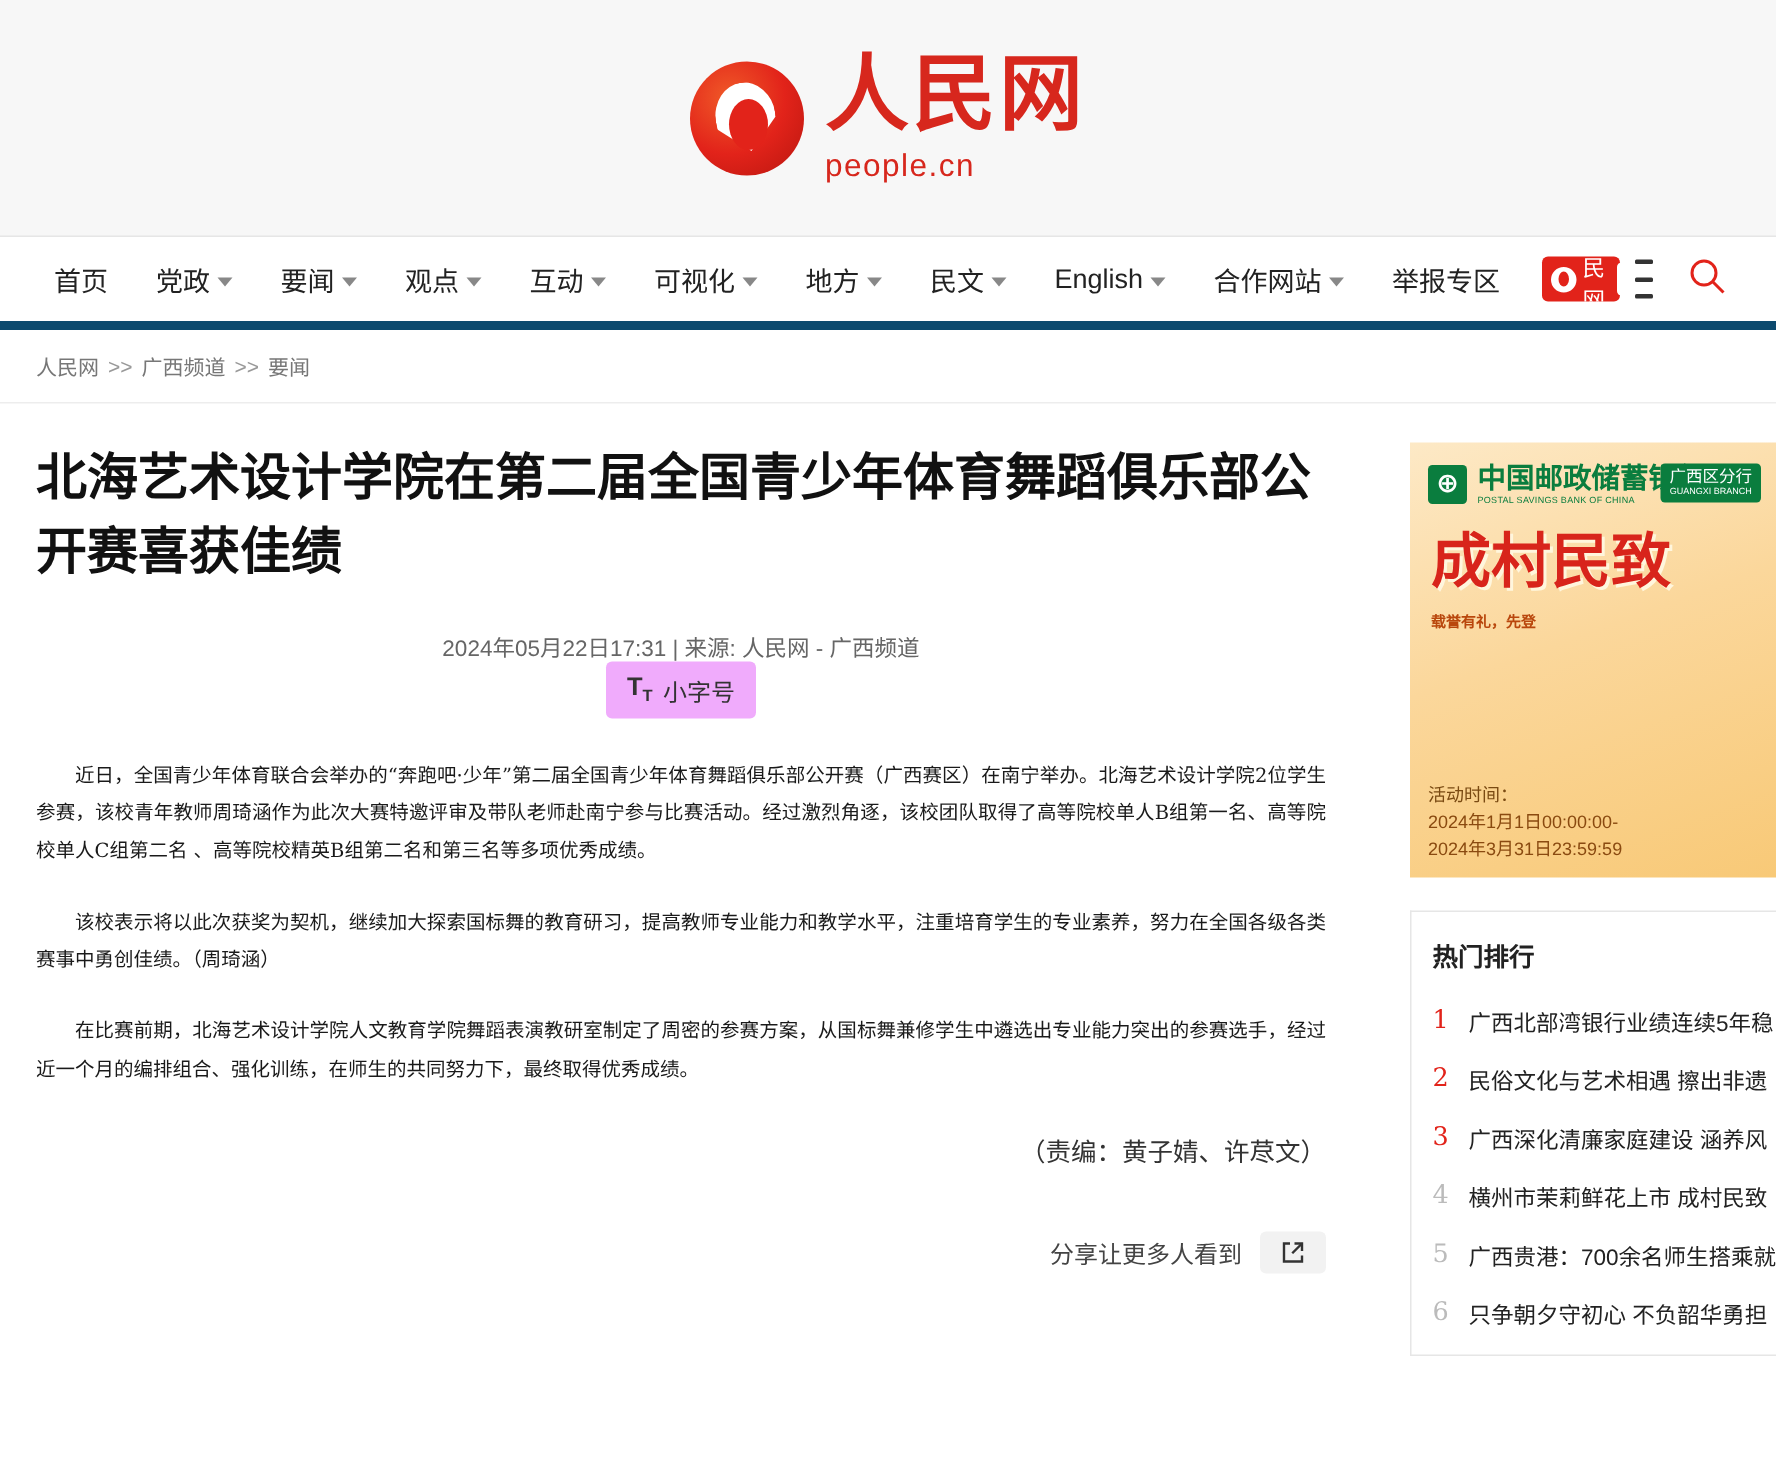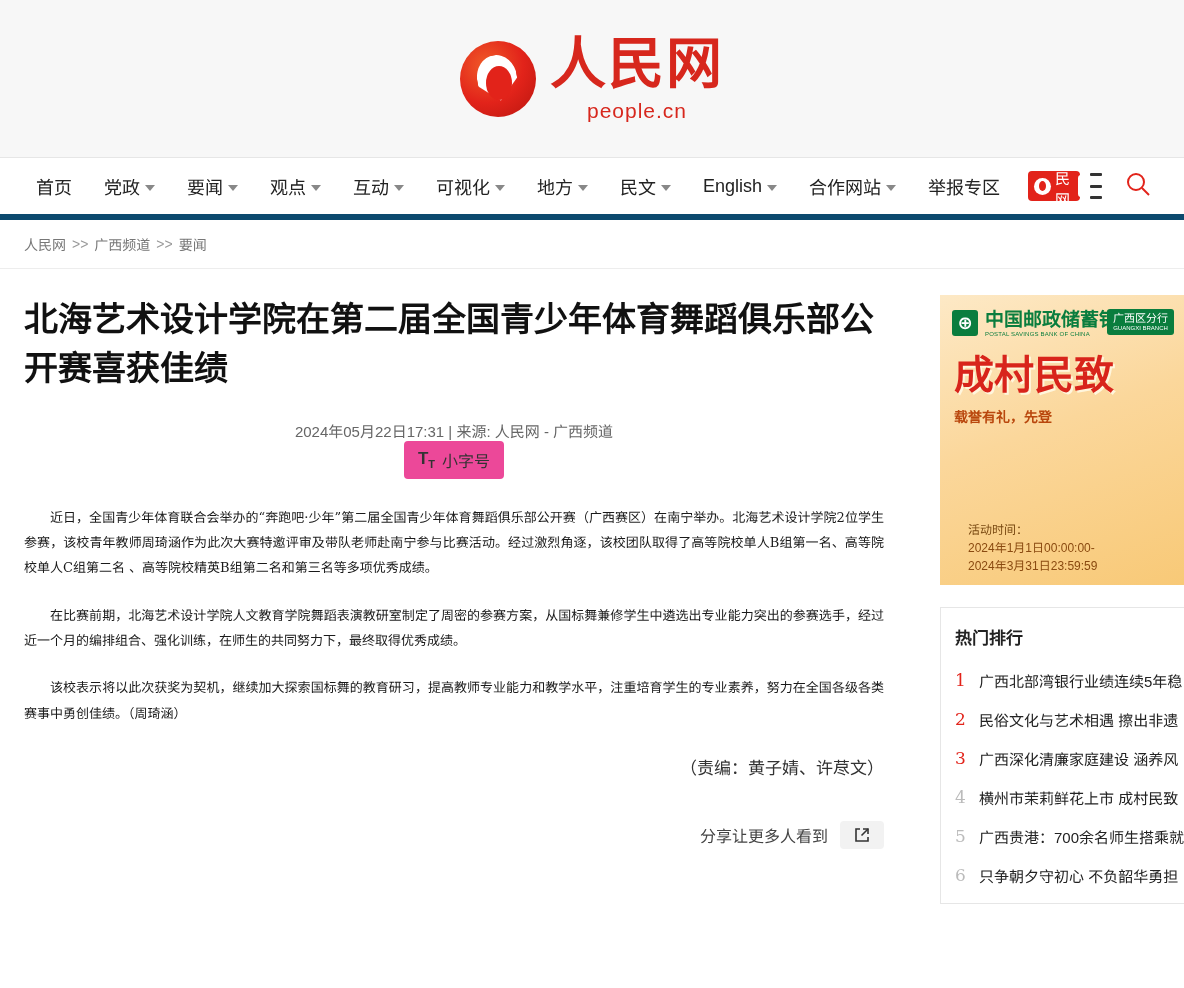--- a/index.html
+++ b/index.html
@@ -57,21 +57,21 @@
     font-weight: bold;
     color: #d7271d;
     letter-spacing: 2px;
     font-family: "DejaVu Sans", sans-serif;
   }
   .logo-en {
     margin-top: 8px;
     font-size: 21px;
     color: #d7271d;
     letter-spacing: 1px;
-    text-align: center;
+    text-align: left;
   }
 
   
   .nav {
     height: 62px;
     border-bottom: 6px solid #0c4a6e;
     display: flex;
     align-items: center;
     padding: 0 20px;
     background: #fff;
@@ -177,21 +177,21 @@
     display: flex;
     align-items: center;
     font-size: 15px;
     color: #666;
     margin-bottom: 26px;
     flex-direction: column;
   }
   .meta-left { flex: 1; }
   .font-size-btn {
     display: flex; align-items: center; gap: 7px;
-    background: #ec4899;
+    background: #f0abfc;
     border-radius: 4px;
     padding: 7px 14px;
     color: #333;
     font-size: 16px;
     cursor: pointer;
     text-align: center;
   }
   .font-size-btn .tt { font-weight: bold; font-size: 17px; }
   .font-size-btn .tt sub { font-size: 11px; }
 
@@ -265,27 +265,27 @@
     font-size: 40px;
     font-weight: bold;
     color: #d8241b;
     line-height: 1.12;
     text-shadow: 2px 2px 0 #fff6dd;
     font-family: "DejaVu Sans", sans-serif;
   }
   .ad-sub {
     margin-top: 8px;
     padding-left: 14px;
-    font-size: 14px;
+    font-size: 10px;
     color: #b9470d;
     font-weight: bold;
   }
   .ad-foot {
     position: absolute;
-    left: 28px; bottom: 10px;
+    left: 12px; bottom: 10px;
     font-size: 12px;
     color: #8a4a10;
     line-height: 1.5;
   }
   .ad-foot .label { color: #7a4a12; }
 
   .rank {
     margin-top: 22px;
     border: 1px solid #e6e6e6;
     border-right: none;
@@ -414,22 +414,22 @@
     <div class="meta-row">
       <div class="meta-left">2024年05月22日17:31 | 来源: 人民网 - 广西频道</div>
       <div class="font-size-btn">
         <span class="tt">T<sub>T</sub></span>
         <span>小字号</span>
       </div>
     </div>
 
     <div class="article">
       <p>近日，全国青少年体育联合会举办的“奔跑吧·少年”第二届全国青少年体育舞蹈俱乐部公开赛（广西赛区）在南宁举办。北海艺术设计学院2位学生参赛，该校青年教师周琦涵作为此次大赛特邀评审及带队老师赴南宁参与比赛活动。经过激烈角逐，该校团队取得了高等院校单人B组第一名、高等院校单人C组第二名 、高等院校精英B组第二名和第三名等多项优秀成绩。</p>
+      <p>该校表示将以此次获奖为契机，继续加大探索国标舞的教育研习，提高教师专业能力和教学水平，注重培育学生的专业素养，努力在全国各级各类赛事中勇创佳绩。（周琦涵）</p>
       <p>在比赛前期，北海艺术设计学院人文教育学院舞蹈表演教研室制定了周密的参赛方案，从国标舞兼修学生中遴选出专业能力突出的参赛选手，经过近一个月的编排组合、强化训练，在师生的共同努力下，最终取得优秀成绩。</p>
-      <p>该校表示将以此次获奖为契机，继续加大探索国标舞的教育研习，提高教师专业能力和教学水平，注重培育学生的专业素养，努力在全国各级各类赛事中勇创佳绩。（周琦涵）</p>
       <div class="editor">（责编：黄子婧、许荩文）</div>
     </div>
 
     <div class="share-row">
       <span>分享让更多人看到</span>
       <span class="share-btn">
         <svg width="18" height="18" viewBox="0 0 18 18" fill="none">
           <path d="M7 3H3v12h12v-4" stroke="#333" stroke-width="1.6" fill="none"></path>
           <path d="M10 3h5v5" stroke="#333" stroke-width="1.6" fill="none"></path>
           <line x1="15" y1="3" x2="8.5" y2="9.5" stroke="#333" stroke-width="1.6"></line>

